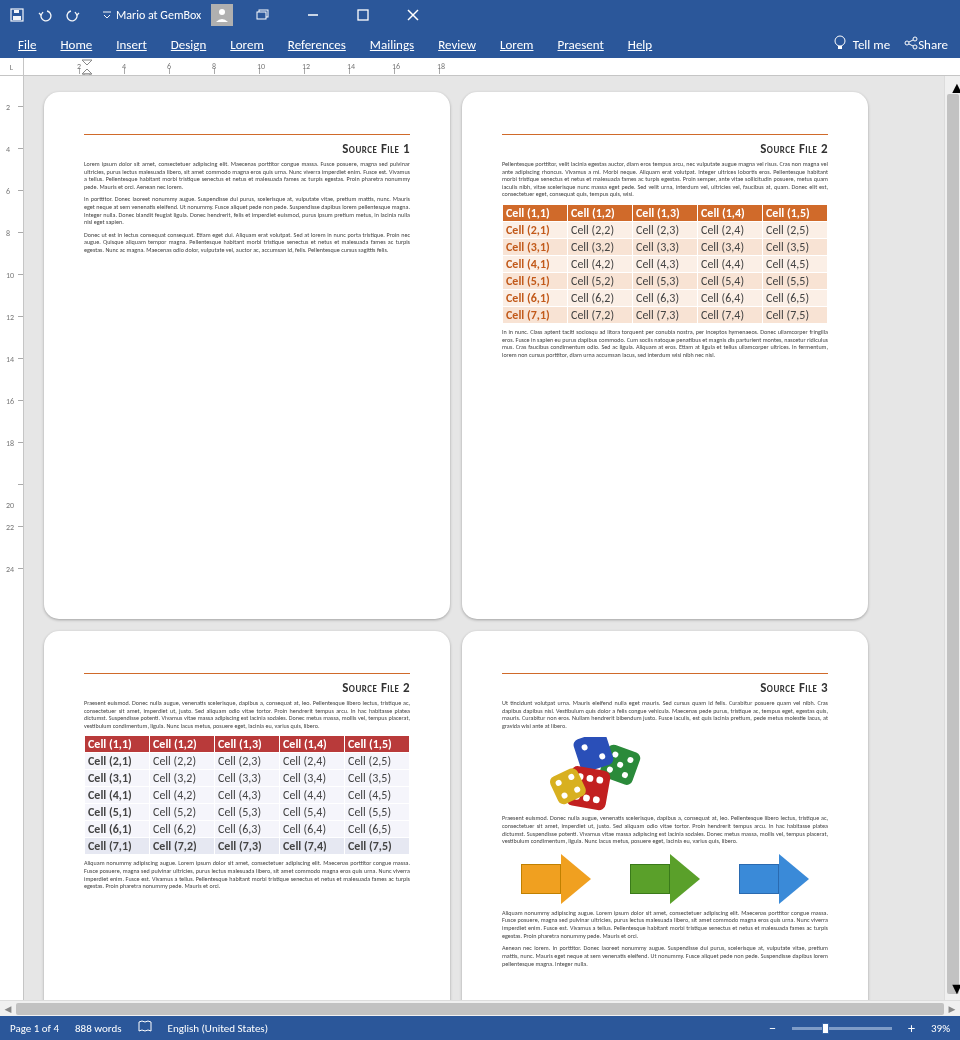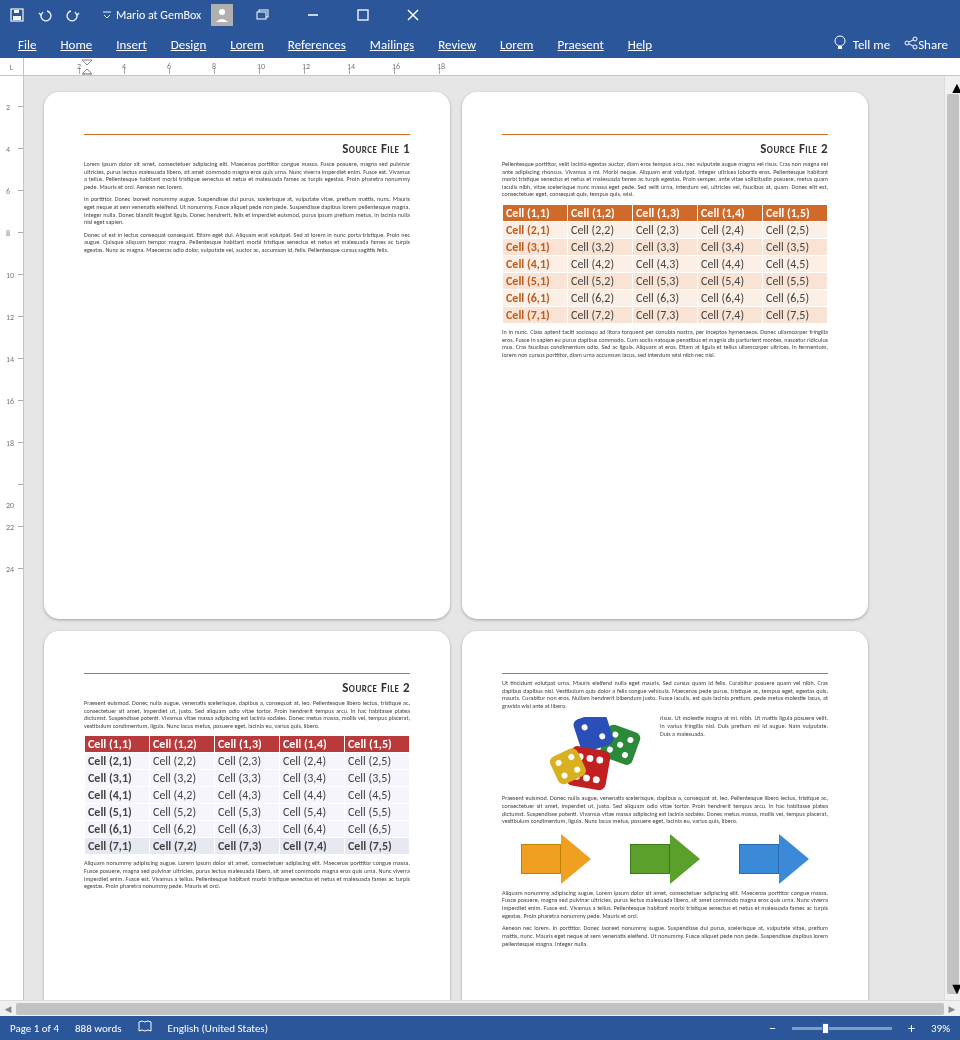--- a/index.html
+++ b/index.html
@@ -336,20 +336,21 @@
               <td>Cell (7,4)</td>
               <td>Cell (7,5)</td>
             </tr>
           </tbody>
         </table>
       <p>Aliquam nonummy adipiscing augue. Lorem ipsum dolor sit amet, consectetuer adipiscing elit. Maecenas porttitor congue massa. Fusce posuere, magna sed pulvinar ultricies, purus lectus malesuada libero, sit amet commodo magna eros quis urna. Nunc viverra imperdiet enim. Fusce est. Vivamus a tellus. Pellentesque habitant morbi tristique senectus et netus et malesuada fames ac turpis egestas. Proin pharetra nonummy pede. Mauris et orci.</p>
     </div>
 
     <div class="page">
       <div class="page-rule"></div>
+      <div class="page-title">Source File 3</div>
       <p>Ut tincidunt volutpat urna. Mauris eleifend nulla eget mauris. Sed cursus quam id felis. Curabitur posuere quam vel nibh. Cras dapibus dapibus nisl. Vestibulum quis dolor a felis congue vehicula. Maecenas pede purus, tristique ac, tempus eget, egestas quis, mauris. Curabitur non eros. Nullam hendrerit bibendum justo. Fusce iaculis, est quis lacinia pretium, pede metus molestie lacus, at gravida wisi ante at libero.</p>
       <div class="faceflow">
         <div class="dice-box">
           <svg width="110" height="76" viewBox="0 0 110 76">
             <g transform="translate(68,6) rotate(20)">
                 <rect width="34" height="34" rx="6" fill="#2a8a3a"></rect>
                 <circle cx="9" cy="9" r="3" fill="#fff"></circle>
                 <circle cx="25" cy="9" r="3" fill="#fff"></circle>
                 <circle cx="9" cy="25" r="3" fill="#fff"></circle>
                 <circle cx="25" cy="25" r="3" fill="#fff"></circle>
@@ -372,23 +373,20 @@
             <g transform="translate(6,42) rotate(-25)">
                 <rect width="30" height="30" rx="6" fill="#d8b020"></rect>
                 <circle cx="8" cy="8" r="3" fill="#fff"></circle>
                 <circle cx="22" cy="8" r="3" fill="#fff"></circle>
                 <circle cx="8" cy="22" r="3" fill="#fff"></circle>
                 <circle cx="22" cy="22" r="3" fill="#fff"></circle>
               </g>
           </svg>
         </div>
         <div class="twocol">
-          <div>
-              <p>risus. Ut molestie magna at mi. nibh. Ut mattis ligula posuere velit. In varius fringilla nisl. Duis pretium mi id augue. Nam vulputate. Duis a malesuada.</p>
-            </div>
         </div>
       </div>
       <p>Praesent euismod. Donec nulla augue, venenatis scelerisque, dapibus a, consequat at, leo. Pellentesque libero lectus, tristique ac, consectetuer sit amet, imperdiet ut, justo. Sed aliquam odio vitae tortor. Proin hendrerit tempus arcu. In hac habitasse platea dictumst. Suspendisse potenti. Vivamus vitae massa adipiscing est lacinia sodales. Donec metus massa, mollis vel, tempus placerat, vestibulum condimentum, ligula. Nunc lacus metus, posuere eget, lacinia eu, varius quis, libero.</p>
       <div class="arrows" id="arrows">
           <div class="arrow">
             <div class="arrow-body" style="background:#f0a020;border:1px solid #c08000"></div>
             <div class="arrow-head" style="border-left:30px solid #f0a020"></div>
           </div>
           <div class="arrow">
             <div class="arrow-body" style="background:#5aa02a;border:1px solid #3a7a1a"></div>

